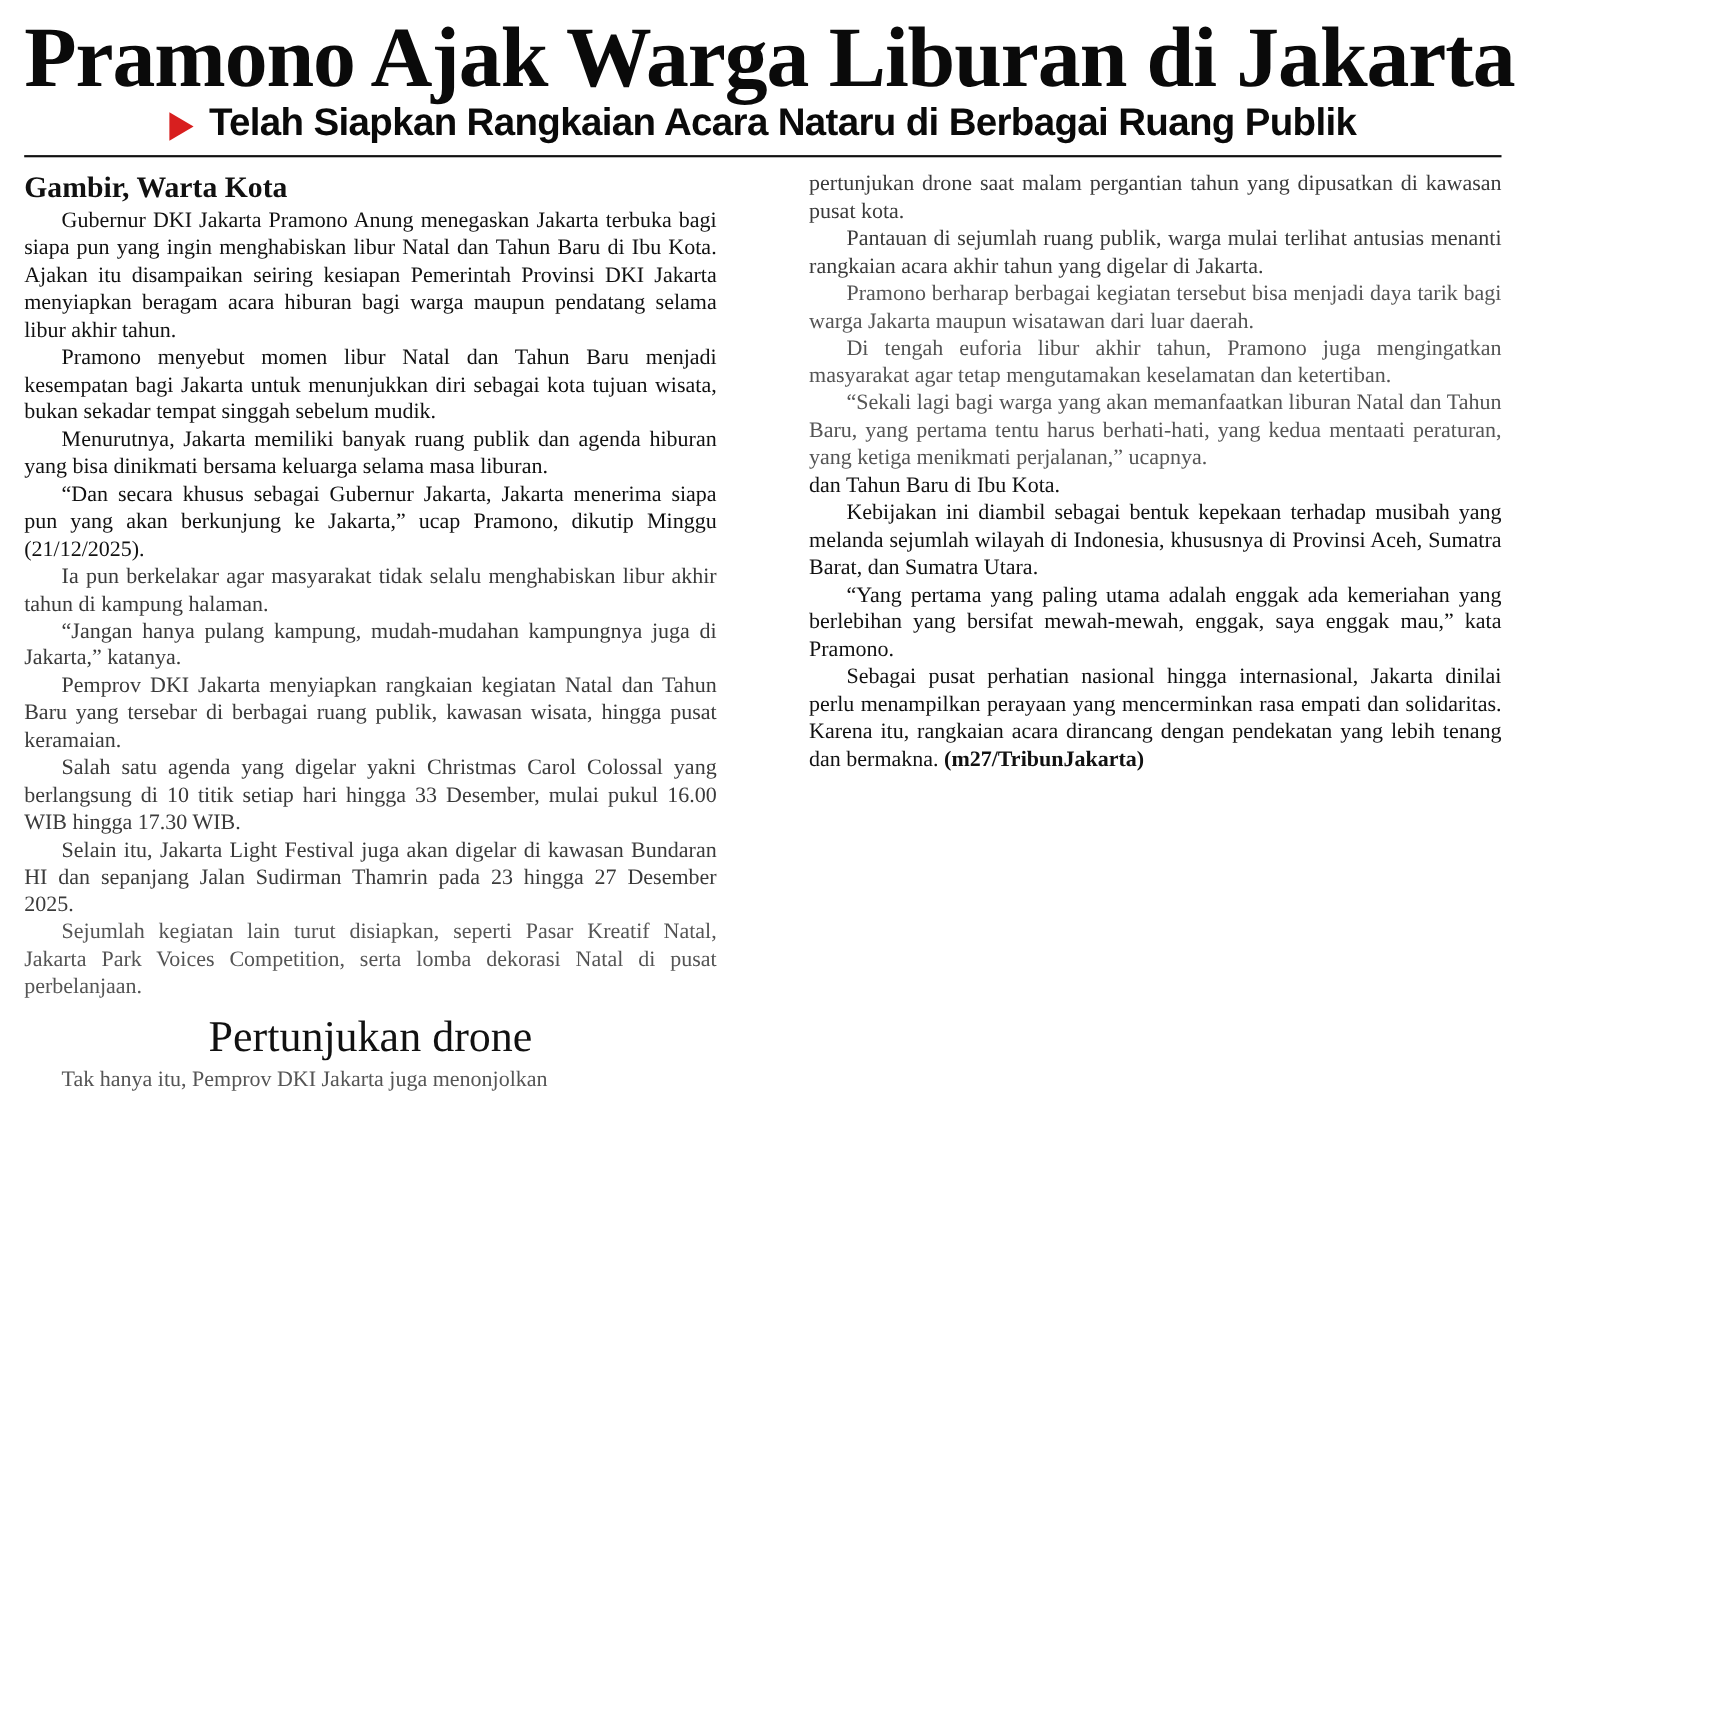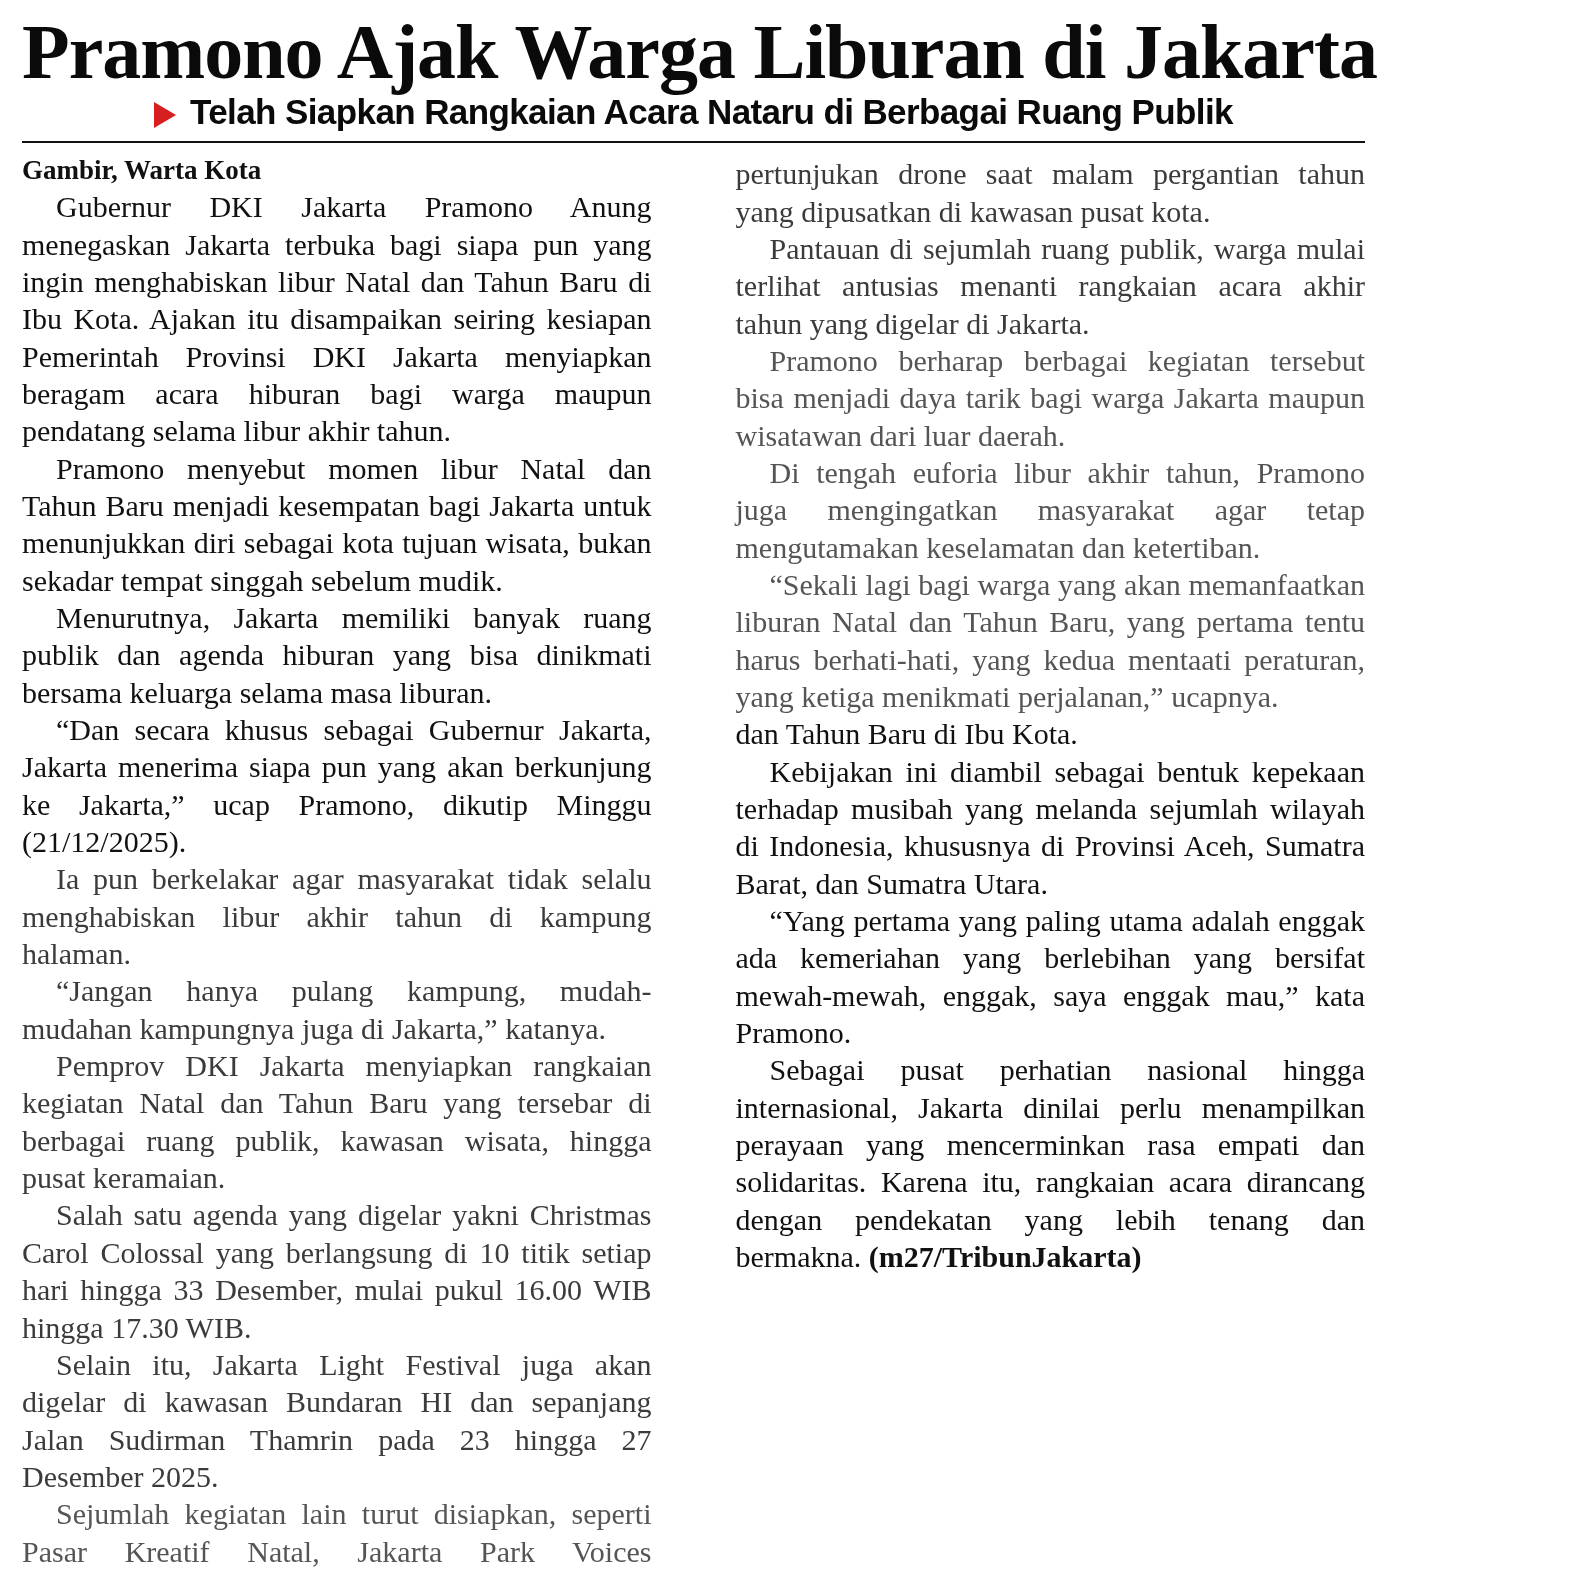--- a/index.html
+++ b/index.html
@@ -76,21 +76,21 @@
   }
   .col-left { padding-right: 34px; }
   .col-right { padding-left: 34px; }
   .dateline {
     font-family: "Liberation Serif", serif;
     font-weight: bold;
     font-size: 27px;
     margin-bottom: 2px;
   }
   p.body {
-    font-size: 30px;
+    font-size: 20px;
     line-height: 1.245;
     text-align: justify;
     text-justify: inter-word;
     margin: 0;
     text-indent: 34px;
     hyphens: auto;
   }
   p.body.noindent { text-indent: 0; }
   .subhead {
     font-family: "Liberation Serif", serif;

